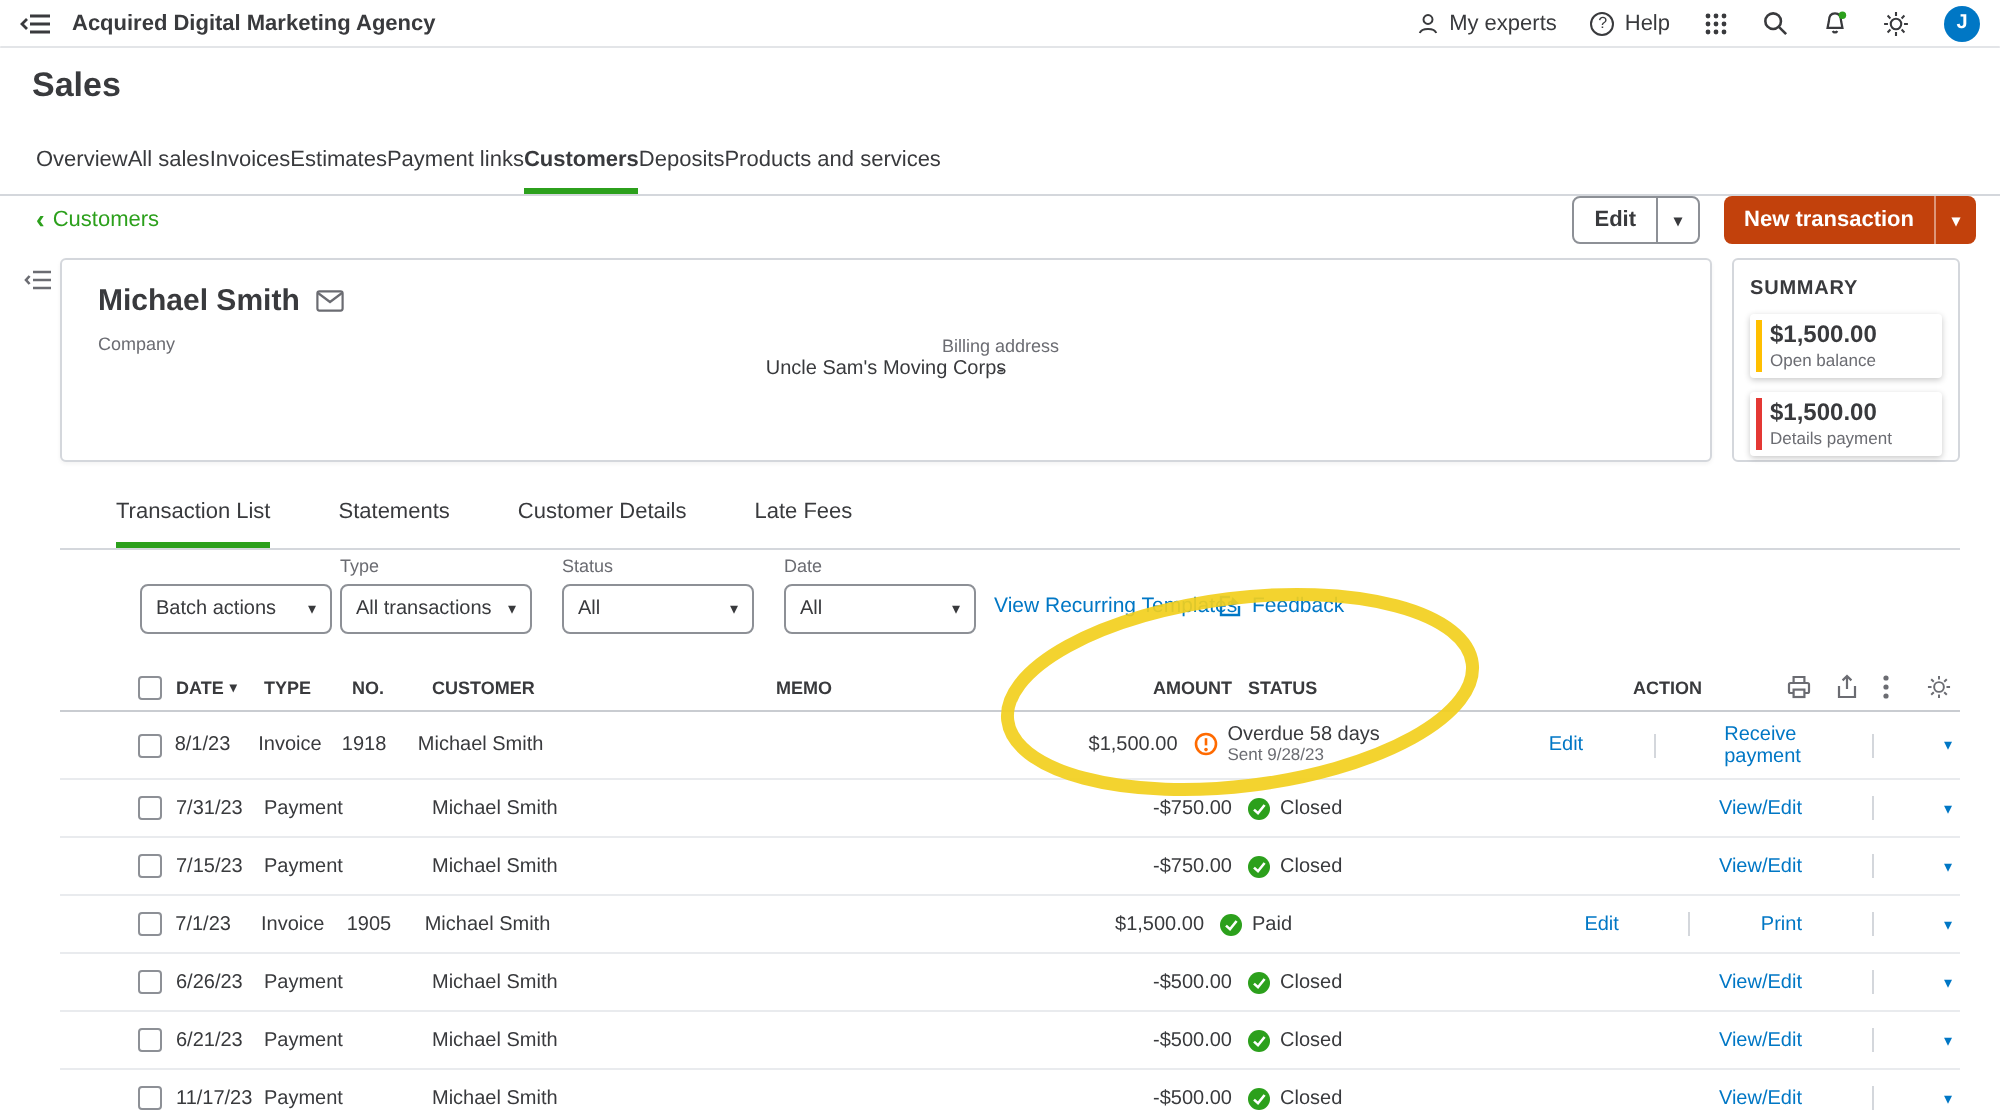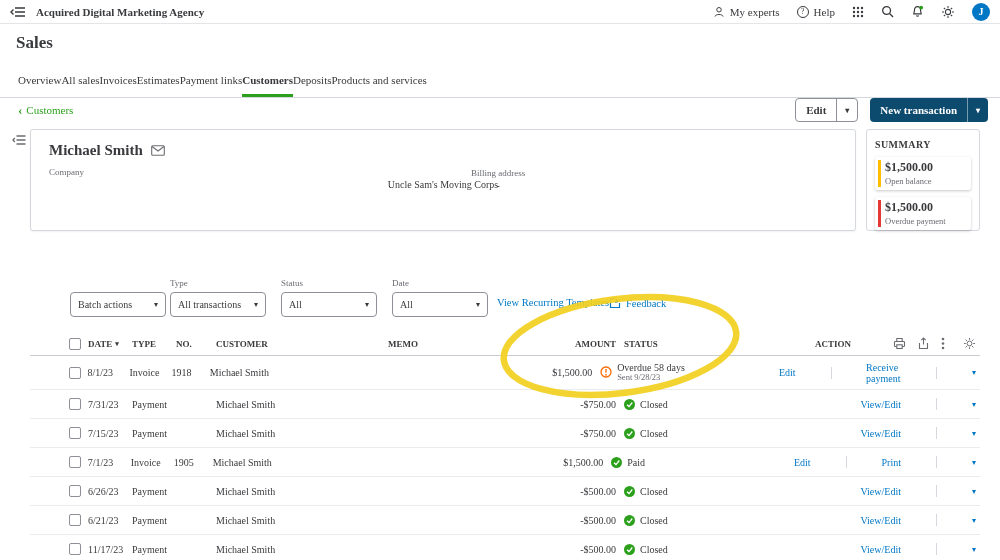--- a/index.html
+++ b/index.html
@@ -1,19 +1,19 @@
 <!DOCTYPE html>
 <html><head>
 <meta charset="utf-8">
 <style>
   * { margin:0; padding:0; box-sizing:border-box; }
   html,body { background:#fff; }
   .app {
     position:relative; width:1000px; height:560px; overflow:hidden;
-    font-family:Liberation Serif, serif; color:#393a3d; background:#fff;border-radius:26px;
+    font-family:Liberation Sans, sans-serif; color:#393a3d; background:#fff;border-radius:26px;
   }
   svg { display:block; }
   a { text-decoration:none; color:#0077c5; cursor:pointer; }
 
   
   .topbar { position:absolute; top:0; left:0; right:0; height:24px;
     border-bottom:1px solid #e3e5e8; display:flex; align-items:center; padding:0 10px; }
   .menu-icon { width:16px; margin-right:10px; cursor:pointer; }
   .company-name { font-size:11px; font-weight:bold; }
   .topbar-spacer { flex:1; }
@@ -36,21 +36,21 @@
     display:flex; align-items:center; }
   .crumb { color:#2ca01c; font-size:11px; display:flex; gap:4px; align-items:center; cursor:pointer; }
   .crumb .chev { font-size:13px; font-weight:bold; line-height:10px; }
   .crumb-actions { margin-left:auto; display:flex; gap:12px; }
   .btn-split { display:flex; align-items:center; height:24px; border:1px solid #8d9096;
     border-radius:4px; background:#fff; font-size:11px; font-weight:bold; cursor:pointer; }
   .btn-split .lbl { padding:0 10px; }
   .btn-split .div { width:1px; height:100%; background:#8d9096; }
   .btn-split .car { width:20px; text-align:center; font-size:8px; }
   .btn-green { display:flex; align-items:center; height:24px; border-radius:4px;
-    background:#0c4a6e; color:#fff; font-size:11px; font-weight:bold; cursor:pointer; }
+    background:#c2410c; color:#fff; font-size:11px; font-weight:bold; cursor:pointer; }
   .btn-green .lbl { padding:0 10px; }
   .btn-green .div { width:1px; height:100%; background:rgba(255,255,255,.45); }
   .btn-green .car { width:20px; text-align:center; font-size:8px; }
 
   
   .collapse-icon { position:absolute; left:12px; top:134px; cursor:pointer; }
   .customer-card { position:absolute; top:129px; left:30px; width:826px; height:102px;
     border:1px solid #d4d7dc; border-radius:3px; background:#fff; padding:12px 18px;
     box-shadow:0 1px 2px rgba(0,0,0,.05); }
   .cust-name-row { display:flex; align-items:center; gap:8px; }
@@ -258,24 +258,30 @@
   </section>
 
   <aside class="summary">
     <div class="summary-title">SUMMARY</div>
     <div class="sum-item open">
       <div class="sum-amt">$1,500.00</div>
       <div class="sum-lbl">Open balance</div>
     </div>
     <div class="sum-item overdue">
       <div class="sum-amt">$1,500.00</div>
-      <div class="sum-lbl">Overdue payment</div>
+      <div class="sum-lbl">Details payment</div>
     </div>
   </aside>
 
+  <nav class="sub-tabs">
+    <span class="sub-tab active">Transaction List</span>
+    <span class="sub-tab">Statements</span>
+    <span class="sub-tab">Customer Details</span>
+    <span class="sub-tab">Late Fees</span>
+  </nav>
 
   <div class="filters">
     <div class="fgroup" style="left:12px; top:14px;">
       <div class="select">
         <span>Batch actions</span>
         <span class="car">▾</span>
       </div>
     </div>
     <div class="fgroup" style="left:112px;">
       <div class="flabel">Type</div>

